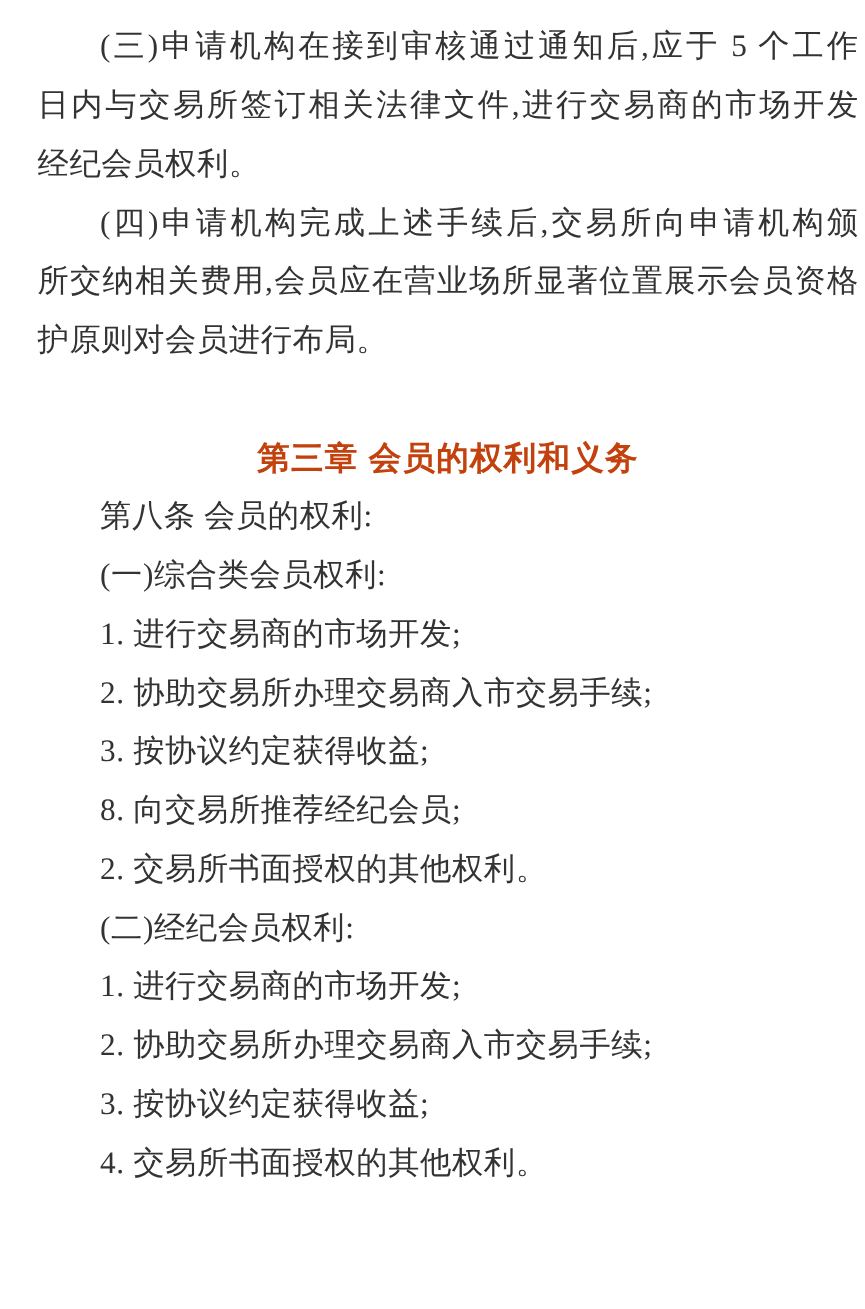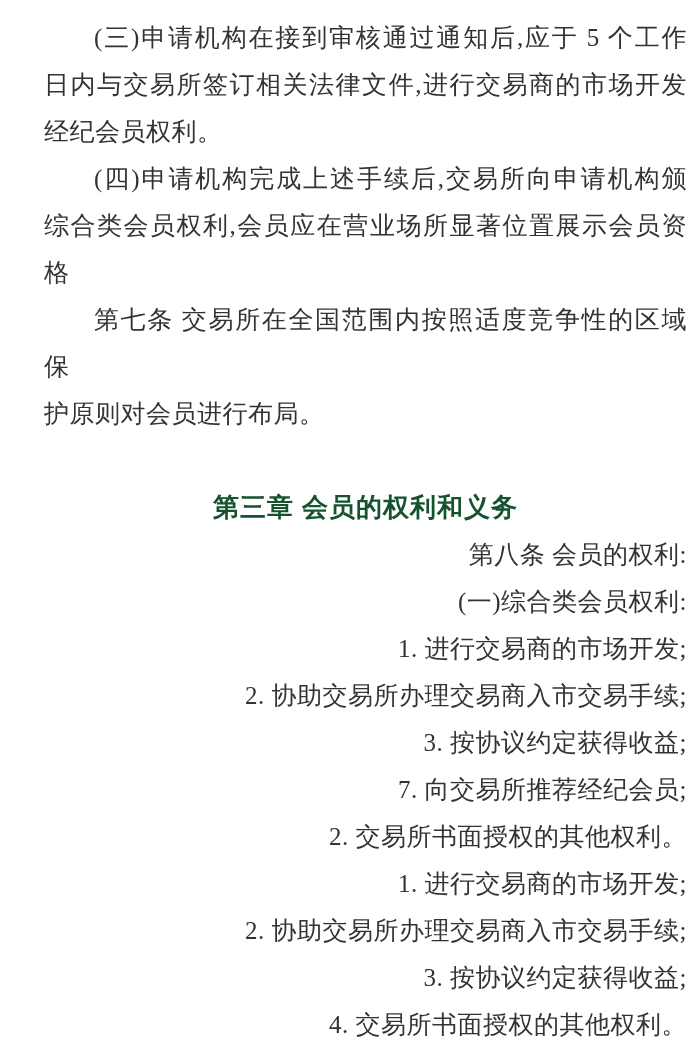--- a/index.html
+++ b/index.html
@@ -11,83 +11,83 @@
     position: relative;
     width: 692px;
     height: 1047px;
     margin: 0 auto;
     background: #ffffff;
     overflow: hidden;
     font-family: "Liberation Serif", "DejaVu Serif", serif;
   }
   .content {
     position: relative;
-    padding: 14px 5px 0 44px;
+    padding: 14px 5px 0 30px;
   }
   .ln {
     font-size: 25px;
     line-height: 47px;
     color: #333333;
     letter-spacing: 0.5px;
     white-space: nowrap;
   }
-  .first { text-indent: 2em; text-align: right; }
+  .first { text-indent: 2em; }
   .fill {
     white-space: normal;
     text-align: justify;
     text-align-last: justify;
   }
   .spacer-line { height: 47px; }
   .chapter {
     font-family: "Liberation Sans", "DejaVu Sans", sans-serif;
     font-weight: 700;
     font-size: 26px;
     line-height: 47px;
     letter-spacing: 1px;
     text-align: center;
-    color: #14532d;
+    color: #c2410c;
     white-space: nowrap;
   }
 </style>
 </head>
 <body>
 
 <div class="page">
   <div class="content">
 
     <div>
       <div class="ln first fill">(三)申请机构在接到审核通过通知后,应于 5 个工作</div>
       <div class="ln fill">日内与交易所签订相关法律文件,进行交易商的市场开发</div>
       <div class="ln">经纪会员权利。</div>
     </div>
 
     <div>
       <div class="ln first fill">(四)申请机构完成上述手续后,交易所向申请机构颁</div>
-      <div class="ln fill">综合类会员权利,会员应在营业场所显著位置展示会员资格</div>
+      <div class="ln fill">所交纳相关费用,会员应在营业场所显著位置展示会员资格</div>
     </div>
 
     <div>
-      <div class="ln first fill">第七条 交易所在全国范围内按照适度竞争性的区域保</div>
       <div class="ln">护原则对会员进行布局。</div>
     </div>
 
     <div class="spacer-line"></div>
 
     <div class="chapter">第三章 会员的权利和义务</div>
 
     <div>
       <div class="ln first">第八条 会员的权利:</div>
 
       <div class="ln first">(一)综合类会员权利:</div>
       <div class="ln first">1. 进行交易商的市场开发;</div>
       <div class="ln first">2. 协助交易所办理交易商入市交易手续;</div>
       <div class="ln first">3. 按协议约定获得收益;</div>
-      <div class="ln first">7. 向交易所推荐经纪会员;</div>
+      <div class="ln first">8. 向交易所推荐经纪会员;</div>
       <div class="ln first">2. 交易所书面授权的其他权利。</div>
 
+      <div class="ln first">(二)经纪会员权利:</div>
       <div class="ln first">1. 进行交易商的市场开发;</div>
       <div class="ln first">2. 协助交易所办理交易商入市交易手续;</div>
       <div class="ln first">3. 按协议约定获得收益;</div>
       <div class="ln first">4. 交易所书面授权的其他权利。</div>
     </div>
 
   </div>
 </div>
 
 </body></html>

